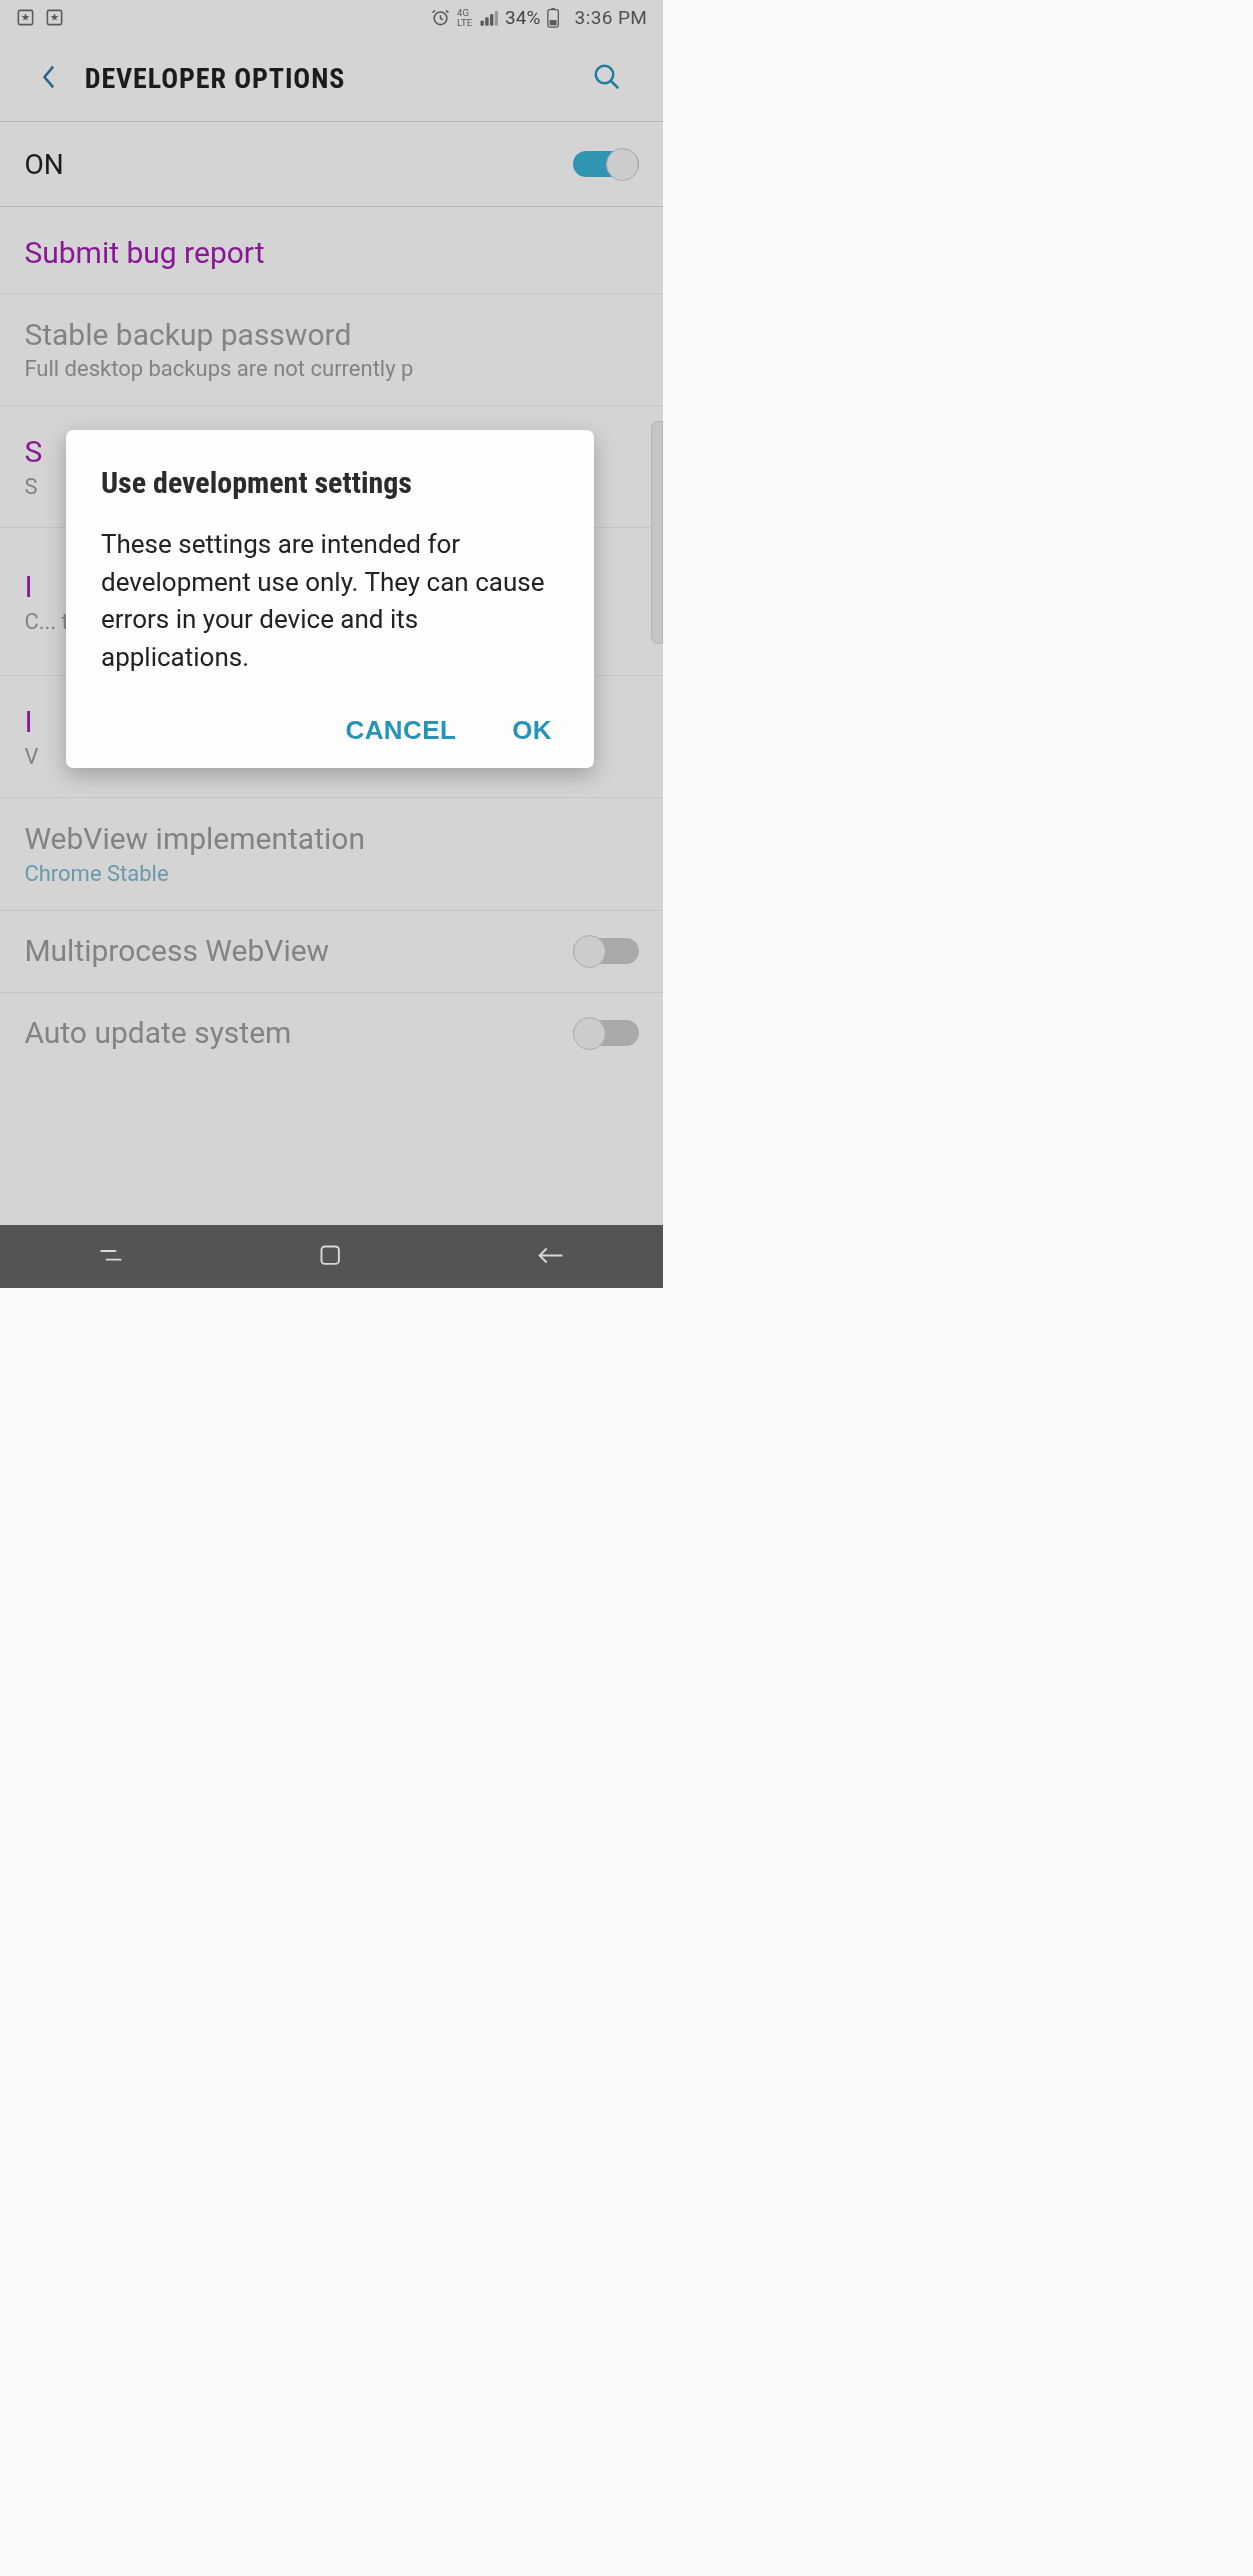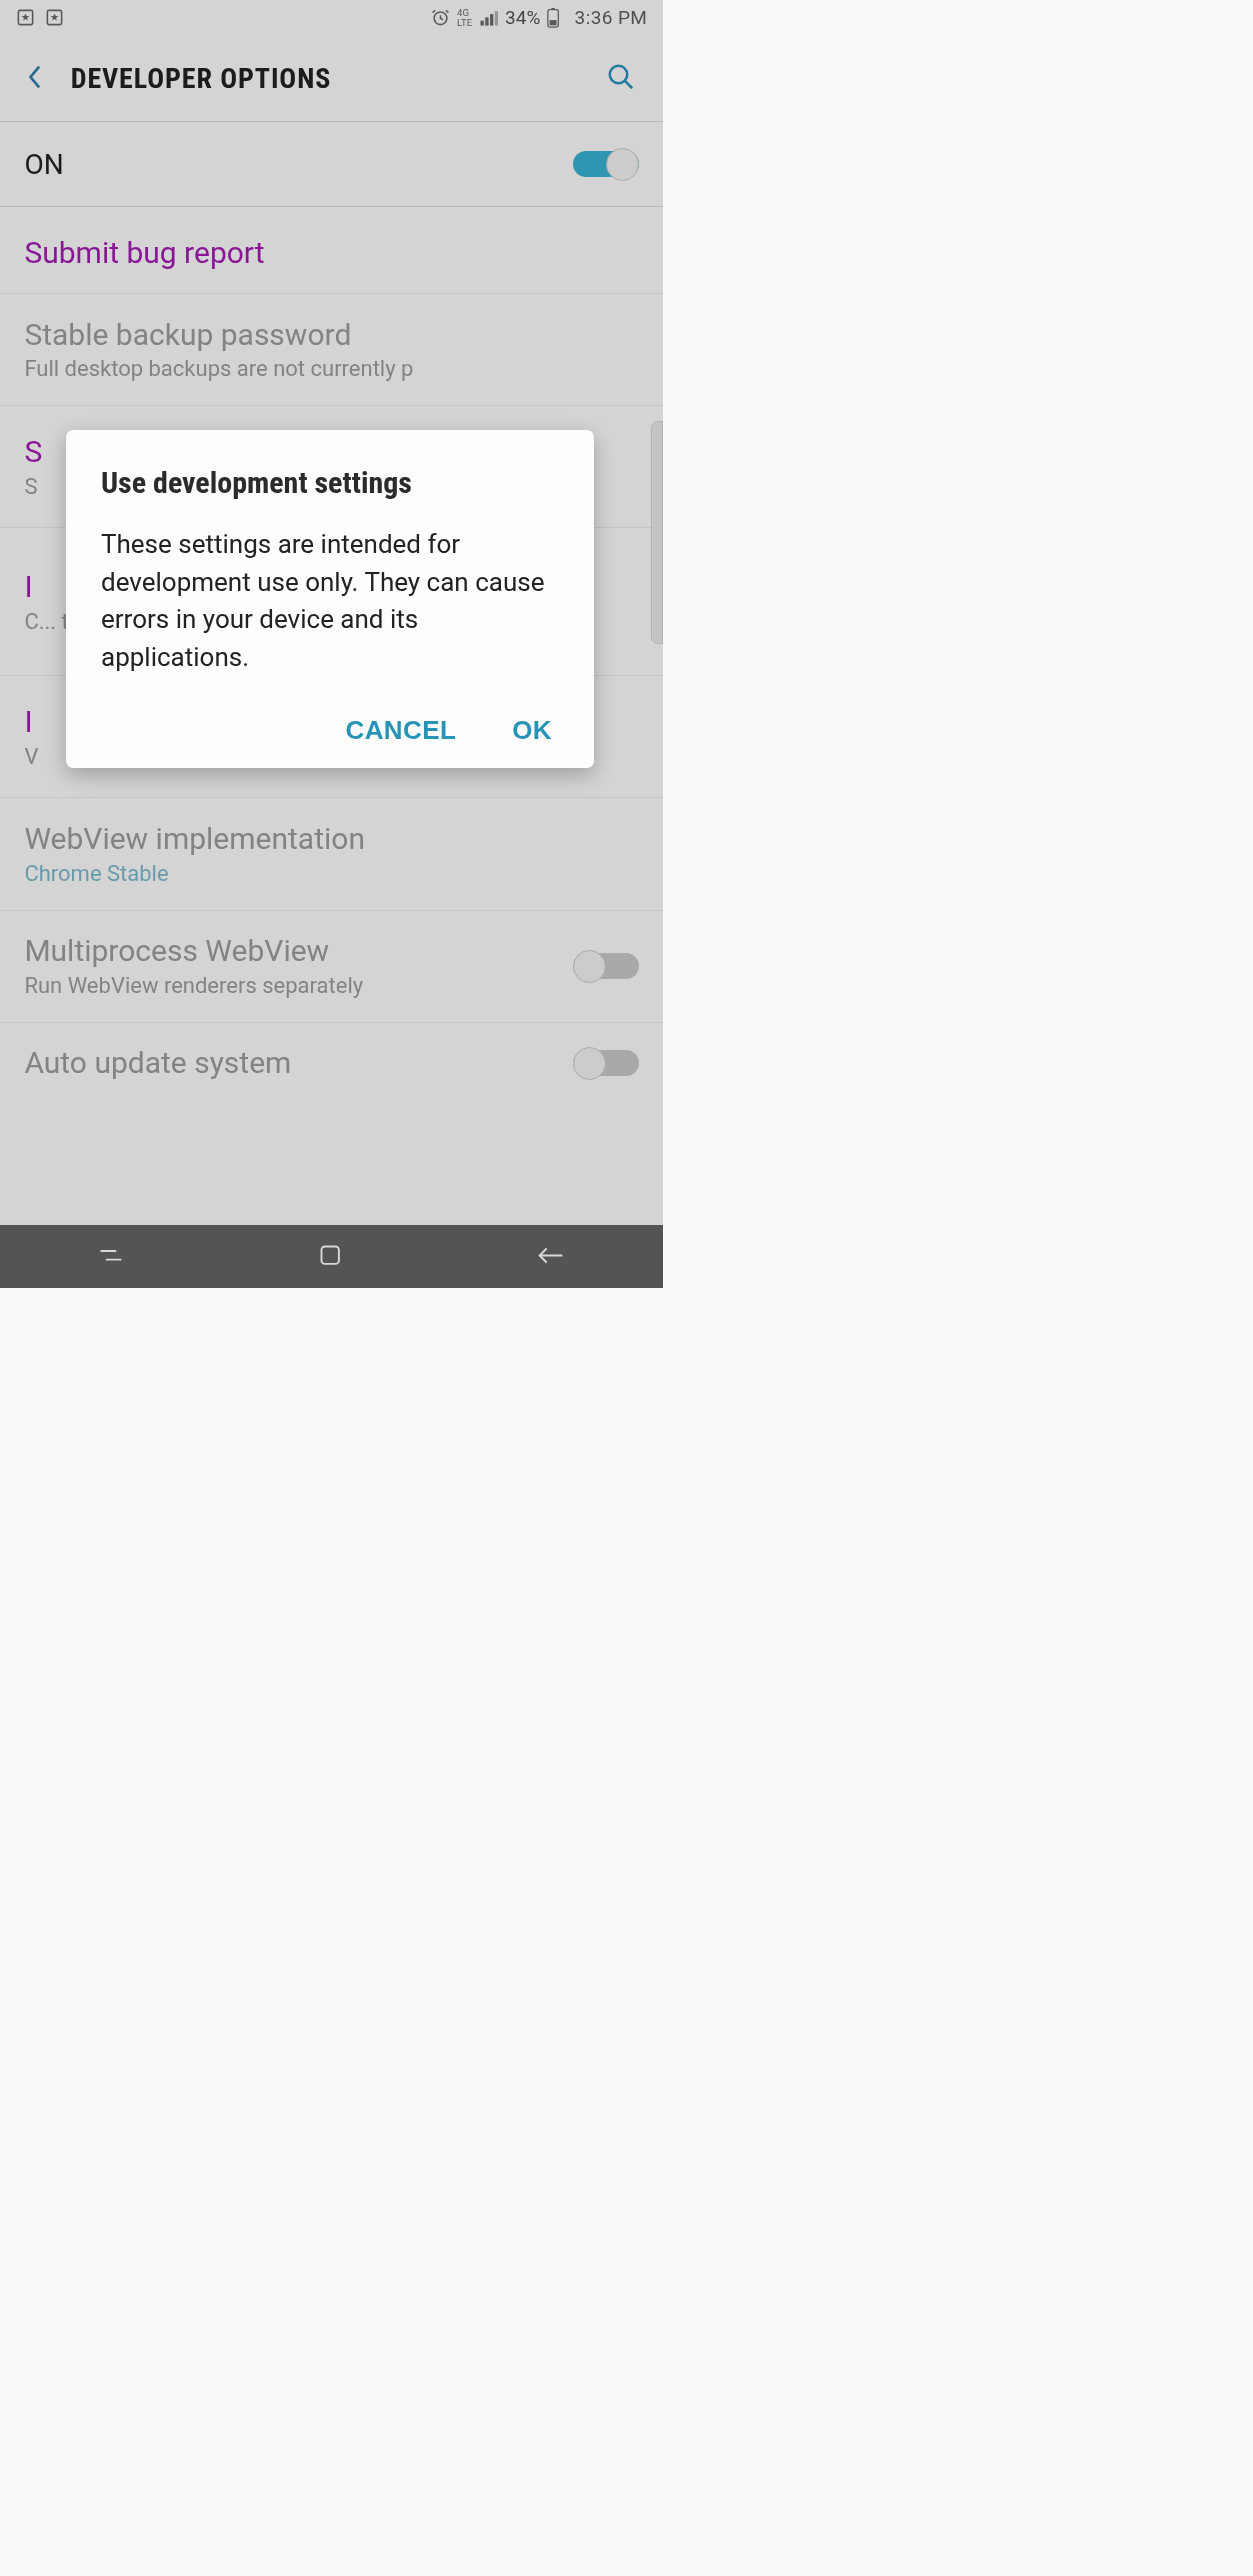--- a/index.html
+++ b/index.html
@@ -39,21 +39,21 @@
     .status-left, .status-right { display: flex; align-items: center; gap: 10.4px; }
     .status-right { gap: 7px; }
     .status-icon { display: inline-flex; align-items: center; }
     .status-time { font-size: 19px; letter-spacing: 0.4px; margin-left: 8px; }
 
     
     .app-bar {
       height: 87px;
       display: flex;
       align-items: center;
-      padding: 0 27px;
+      padding: 0 41px;
       gap: 28px;
       border-bottom: 0.9px solid #d8d8d8;
     }
     .back-button { color: #2d7aa5; }
     .app-title {
       font-size: 28px;
       font-weight: 700;
       letter-spacing: 0.9px;
       color: #222;
       flex: 1;
@@ -271,21 +271,20 @@
     <div class="setting-item">
       <div class="setting-text">
         <div class="setting-title disabled">WebView implementation</div>
         <div class="setting-sub accent">Chrome Stable</div>
       </div>
     </div>
 
     <div class="setting-item">
       <div class="setting-text">
         <div class="setting-title disabled">Multiprocess WebView</div>
-        <div class="setting-sub">Run WebView renderers separately</div>
       </div>
       <div class="switch off">
         <div class="track"></div>
           <div class="thumb"></div>
       </div>
     </div>
 
     <div class="setting-item" style="border-bottom:none;">
       <div class="setting-text">
         <div class="setting-title disabled">Auto update system</div>

